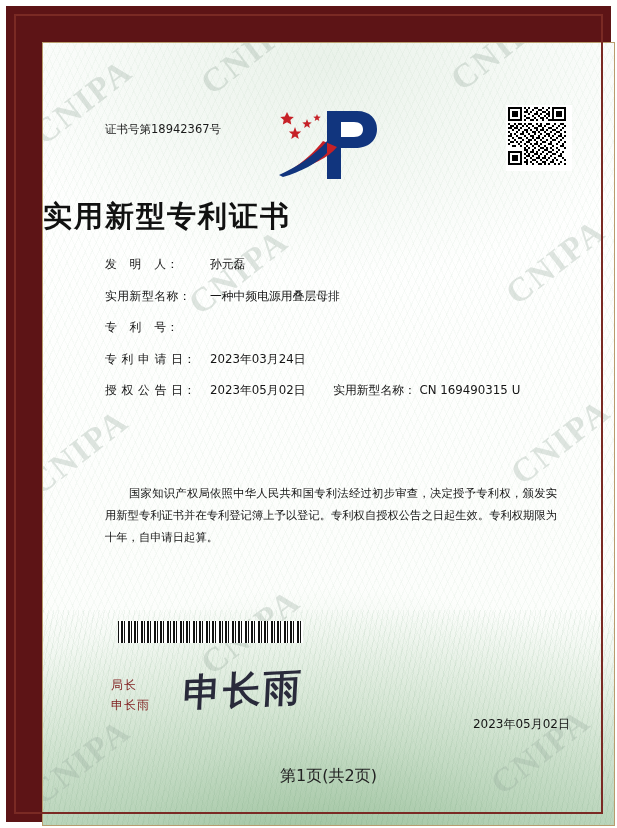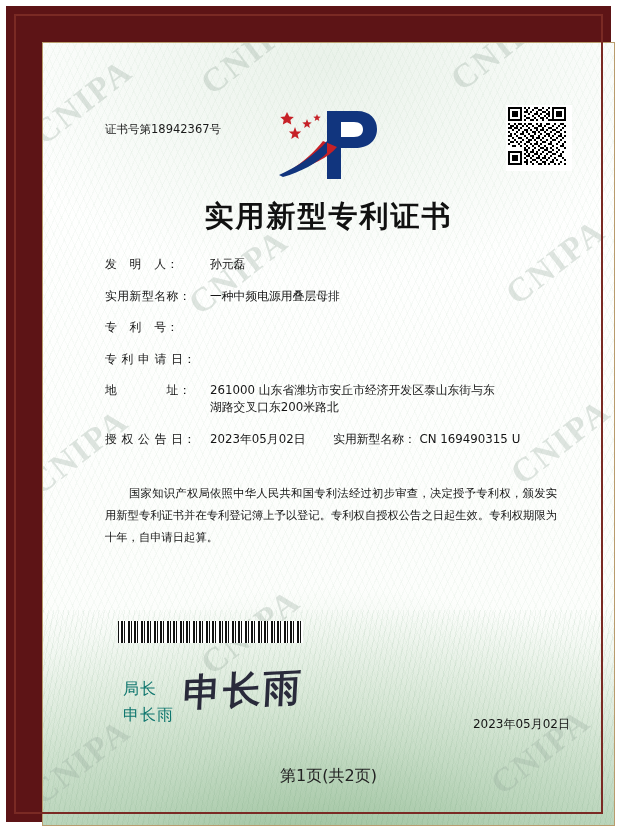--- a/index.html
+++ b/index.html
@@ -107,21 +107,21 @@
   .qr {
     position: absolute;
     right: 42px; top: 62px;
     width: 62px; height: 62px;
     background: #ffffff;
     padding: 2px;
   }
   .title {
     position: absolute;
     left: 0; right: 0; top: 154px;
-    text-align: center;
+    text-align: left;
     font-family: "DejaVu Sans", sans-serif;
     font-weight: bold;
     font-size: 29px;
     letter-spacing: 2px;
     color: #111;
   }
   .fields {
     position: absolute;
     left: 62px; top: 213px;
     width: 450px;
@@ -169,24 +169,24 @@
     left: 75px; top: 578px;
     width: 185px; height: 22px;
     background-image: repeating-linear-gradient(90deg,
       #111 0px, #111 1px, #fff 1px, #fff 3px,
       #111 3px, #111 5px, #fff 5px, #fff 6px,
       #111 6px, #111 7px, #fff 7px, #fff 10px,
       #111 10px, #111 12px, #fff 12px, #fff 13px);
   }
   .sign-labels {
     position: absolute;
-    left: 80px; top: 633px;
-    font-size: 16px;
+    left: 68px; top: 633px;
+    font-size: 12px;
     line-height: 1.65;
-    color: #0f766e;
+    color: #7f1d1d;
     letter-spacing: 1px;
     font-family: "DejaVu Sans", sans-serif;
   }
   .signature {
     position: absolute;
     left: 140px; top: 622px;
     font-family: "DejaVu Serif", serif;
     font-size: 38px;
     color: #1b1b2e;
     letter-spacing: 2px;
@@ -506,30 +506,24 @@
             <div class="flabel">实用新型名称：</div>
             <div class="fvalue">一种中频电源用叠层母排</div>
           </div>
 
           <div class="frow">
             <div class="flabel">专　利　号：</div>
           </div>
 
           <div class="frow">
             <div class="flabel">专 利 申 请 日：</div>
+            <div class="fvalue">2023年03月24日</div>
           </div>
 
 
-          <div class="frow">
-            <div class="flabel">地　　　　址：</div>
-            <div class="fvalue">
-              <span class="l1">261000 山东省潍坊市安丘市经济开发区泰山东街与东</span>
-              <span class="l2">湖路交叉口东200米路北</span>
-            </div>
-          </div>
 
           <div class="frow pub">
             <div class="flabel">授 权 公 告 日：</div>
             <div class="fvalue">
               <span>2023年05月02日</span>
               <span class="pub-right">实用新型名称：</span>
               <span>CN 169490315 U</span>
             </div>
           </div>
 

